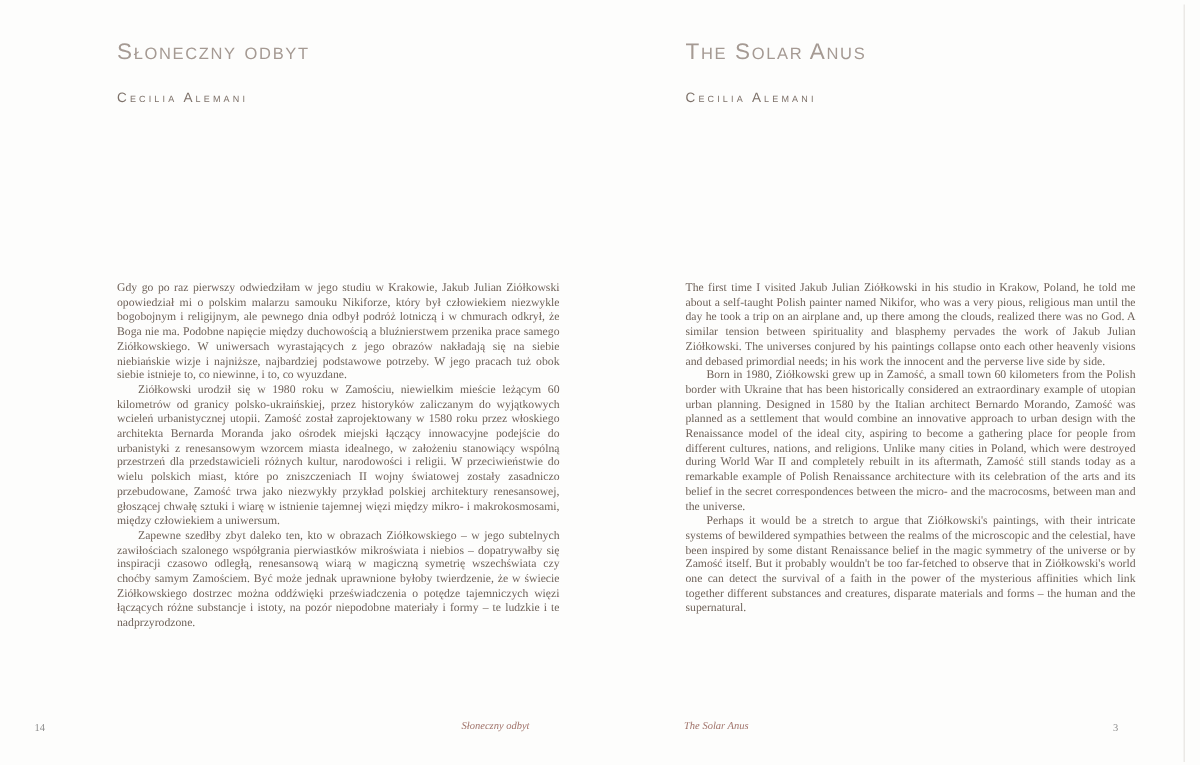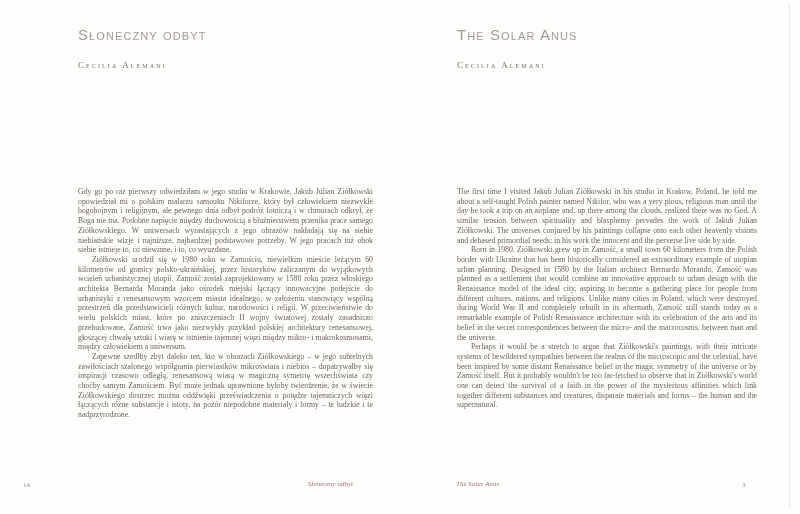--- a/index.html
+++ b/index.html
@@ -21,21 +21,21 @@
     font-family:"Liberation Sans", sans-serif;
     font-weight:400;
     font-variant:small-caps;
     font-size:15px;
     letter-spacing:1.1px;
     color:#a59a93;
     white-space:nowrap;
   }
   .essay-author{
     position:absolute;top:60px;
-    font-family:Liberation Serif, serif;
+    font-family:Liberation Sans, sans-serif;
     font-variant:small-caps;
     font-size:9px;
     letter-spacing:2.1px;
     color:#7e726a;
     white-space:nowrap;
   }
   .essay-body{
     position:absolute;top:187px;
     text-align:justify;
     font-size:7.8px;

